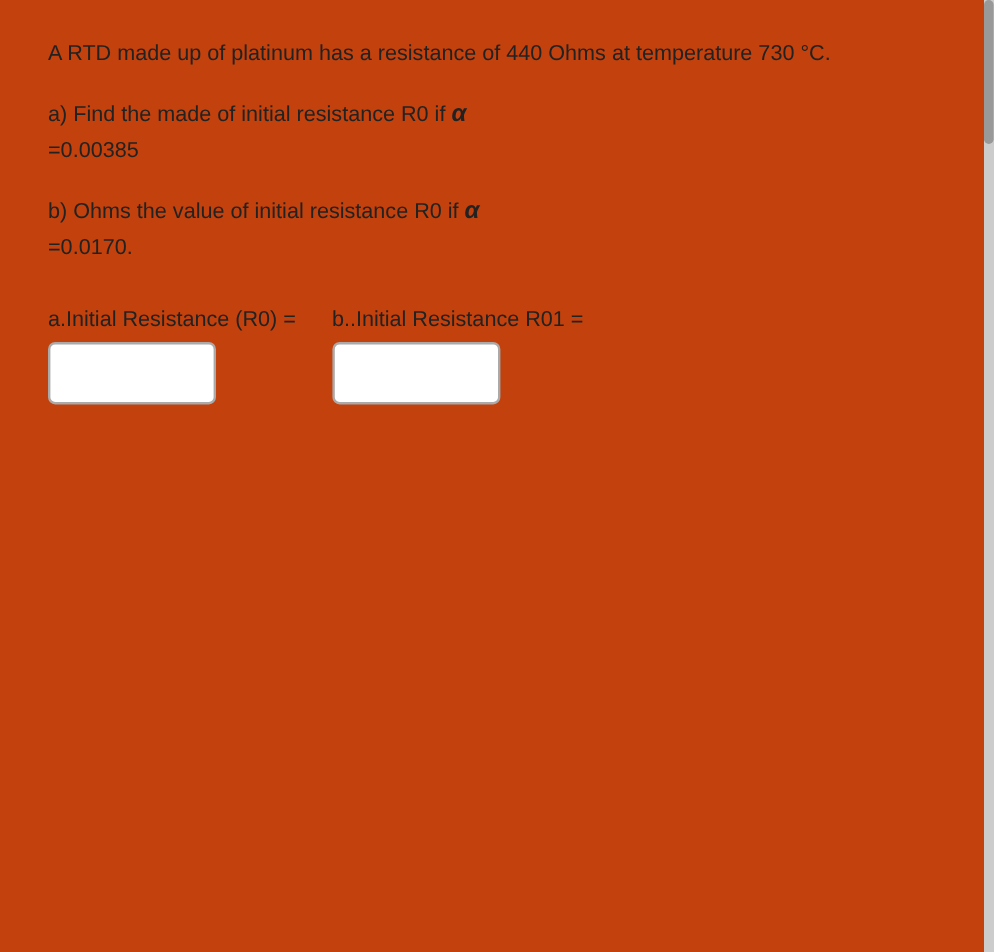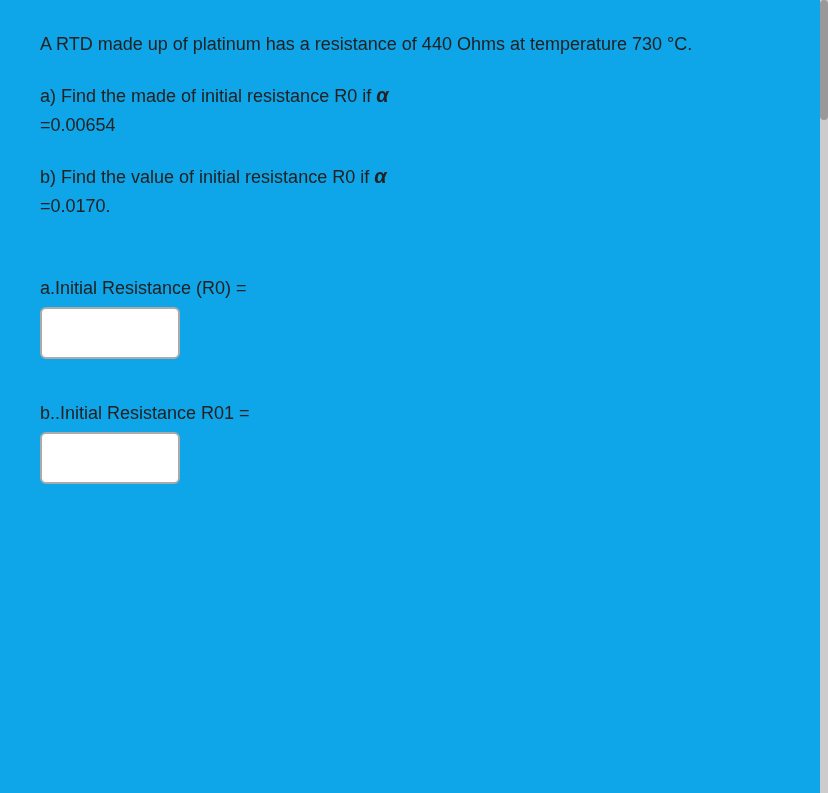--- a/index.html
+++ b/index.html
@@ -14,21 +14,21 @@
       background-color: #f0f0f0;
       display: flex;
       justify-content: center;
       align-items: flex-start;
       font-family: Arial, sans-serif;
     }
 
     .main-container {
       width: 100%;
       min-height: 793px;
-      background-color: #0ea5e9;
+      background-color: #c2410c;
       padding: 30px 40px 40px 40px;
       display: flex;
       flex-direction: column;
       gap: 0;
     }
 
     .question-block {
       margin-bottom: 20px;
     }
 
@@ -38,24 +38,24 @@
       color: #222;
     }
 
     .alpha-italic {
       font-style: italic;
       font-size: 20px;
       font-weight: bold;
     }
 
     .answer-section {
-      margin-top: 38px;
+      margin-top: 16px;
       display: flex;
-      flex-direction: column;
-      gap: 44px;
+      flex-direction: row;
+      gap: 30px;
     }
 
     .answer-row {
       display: flex;
       flex-direction: column;
       gap: 8px;
     }
 
     .answer-label {
       font-size: 18px;
@@ -97,27 +97,27 @@
 <div class="main-container">
 
   <div class="question-block">
     <p class="question-text">A RTD made up of platinum  has a  resistance of 440 Ohms at temperature 730 °C.</p>
   </div>
 
   <div class="question-block">
     <p class="question-text">
       <span>a)  Find the made of initial resistance R0 if </span><span class="alpha-italic">α</span>
       <br>
-      <span> =0.00654</span>
+      <span> =0.00385</span>
     </p>
   </div>
 
   <div class="question-block">
     <p class="question-text">
-      <span>b) Find the value of initial resistance R0  if </span><span class="alpha-italic">α</span>
+      <span>b) Ohms the value of initial resistance R0  if </span><span class="alpha-italic">α</span>
       <br>
       <span>=0.0170.</span>
     </p>
   </div>
 
   <div class="answer-section">
 
     <div class="answer-row">
       <span class="answer-label">a.Initial Resistance (R0)  =</span>
       <input type="text" class="answer-input" placeholder="" style="">

